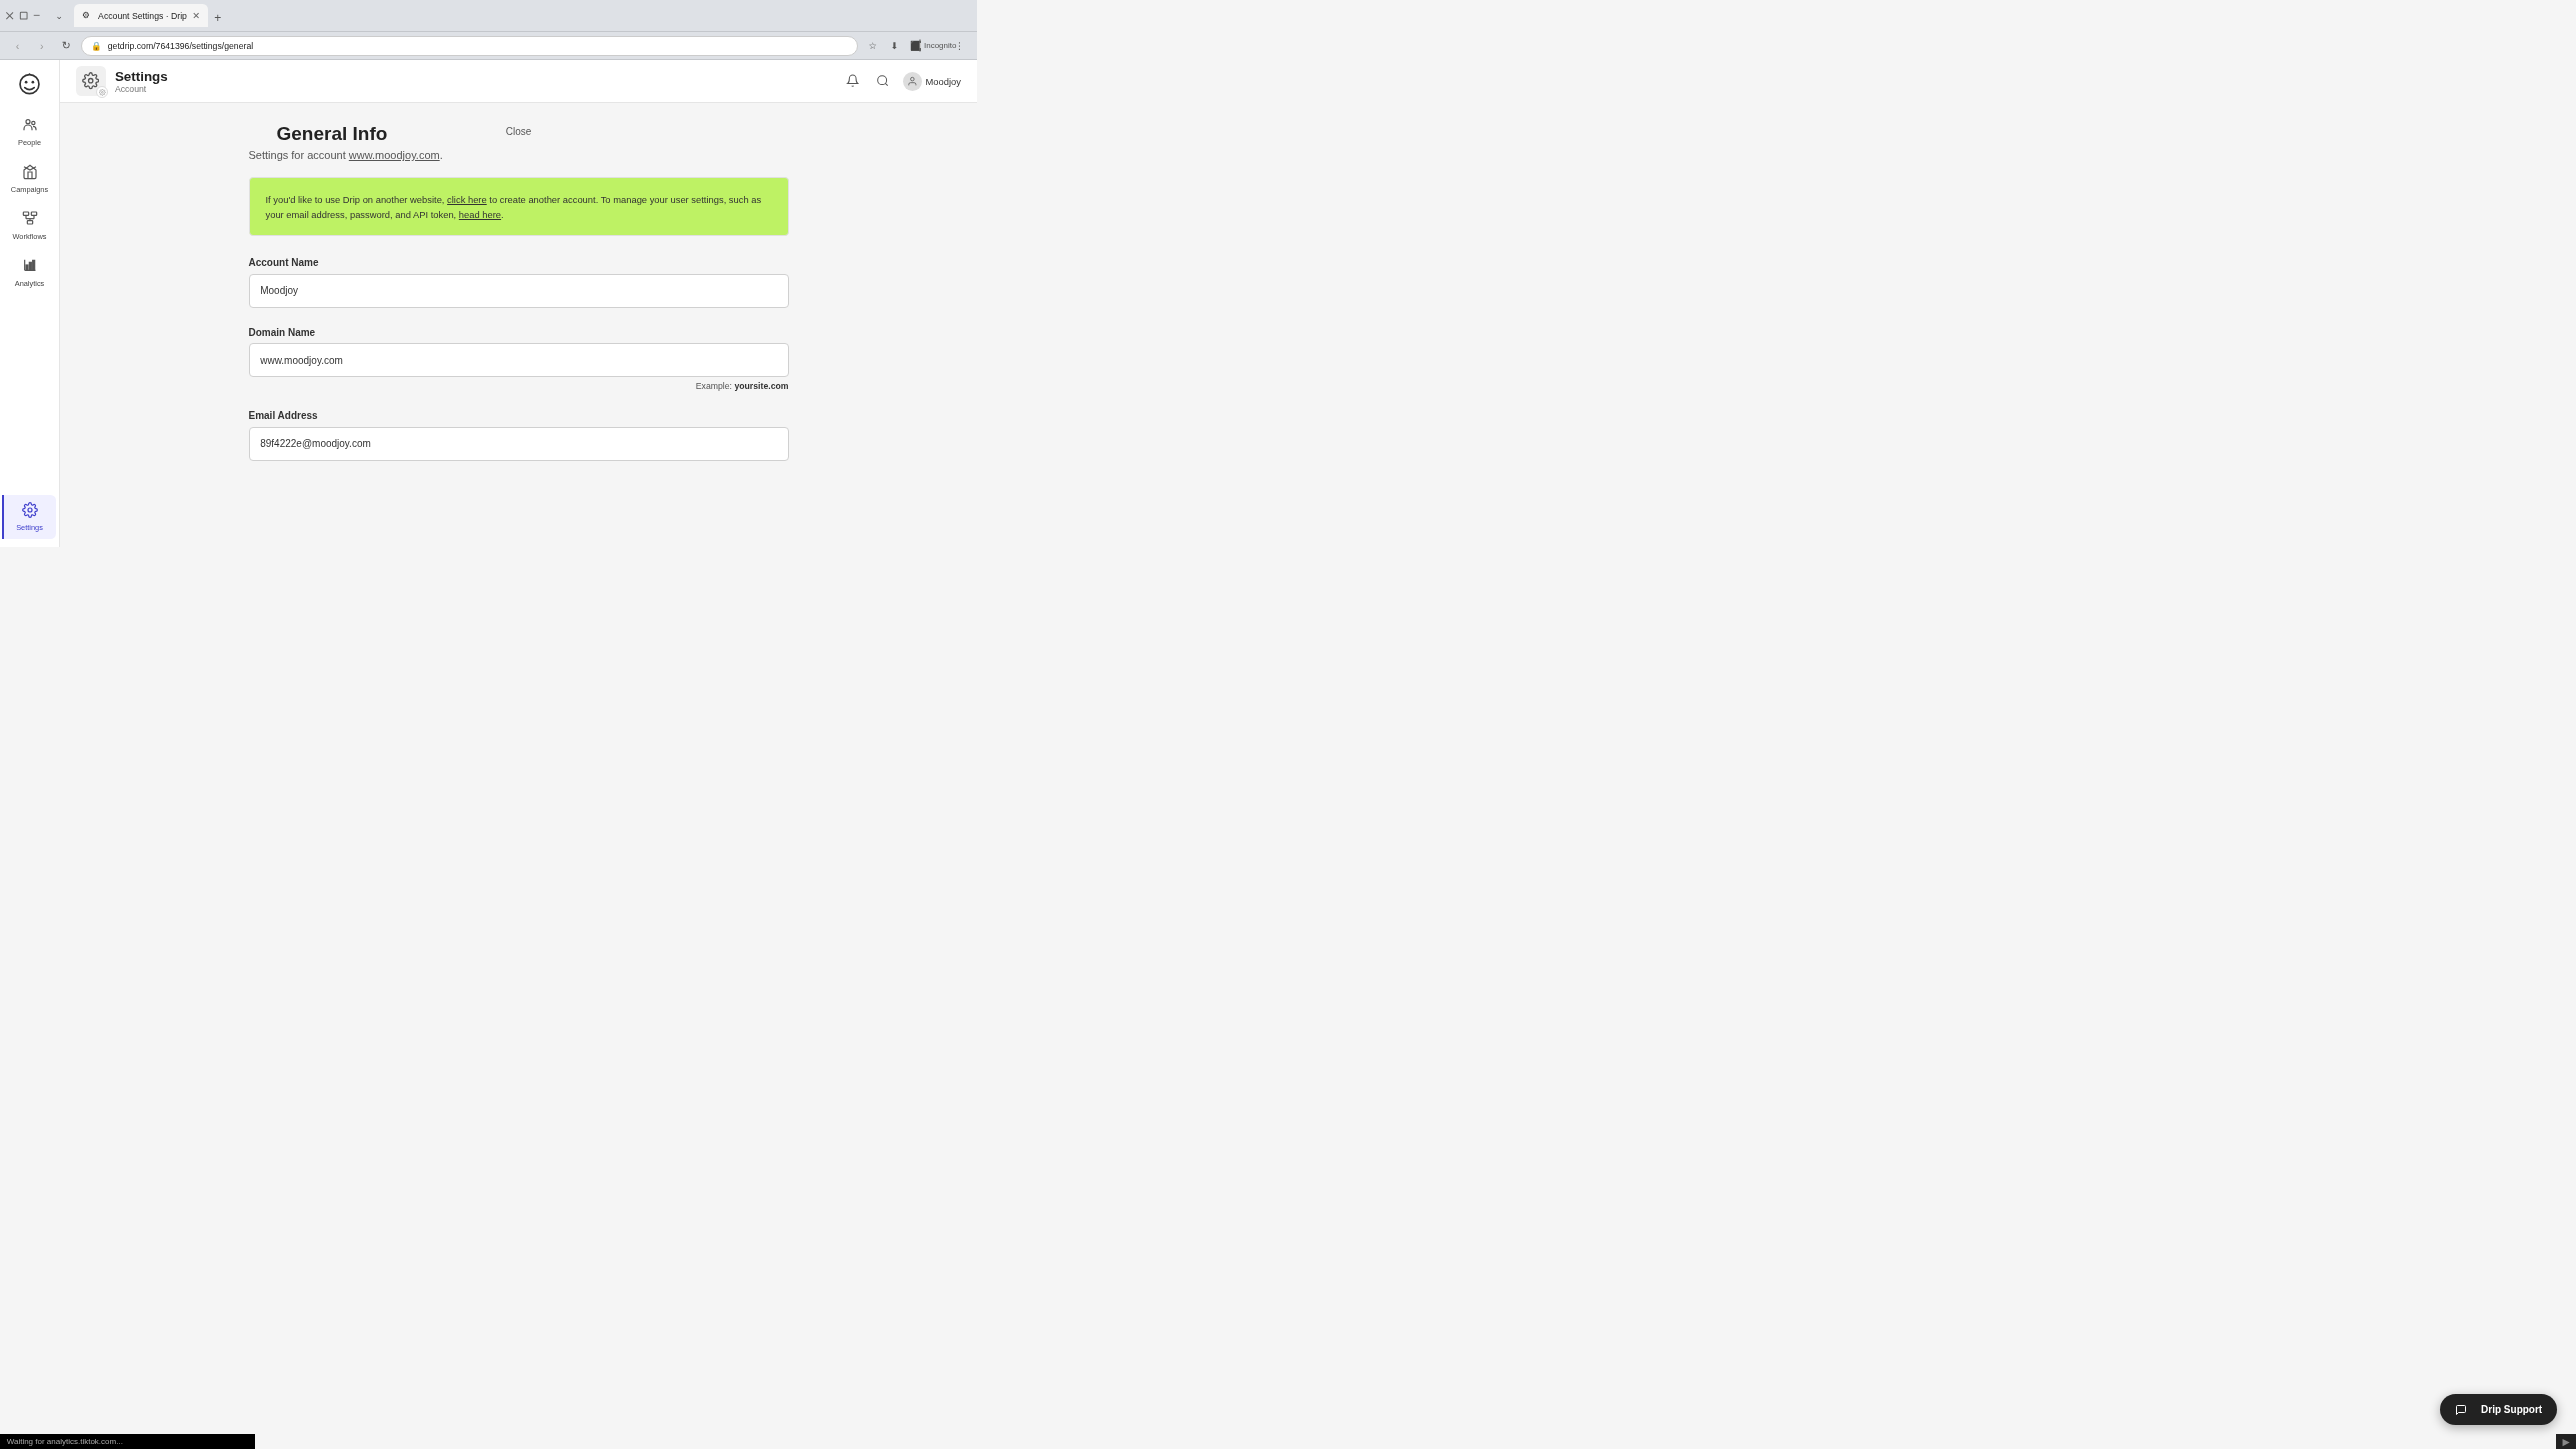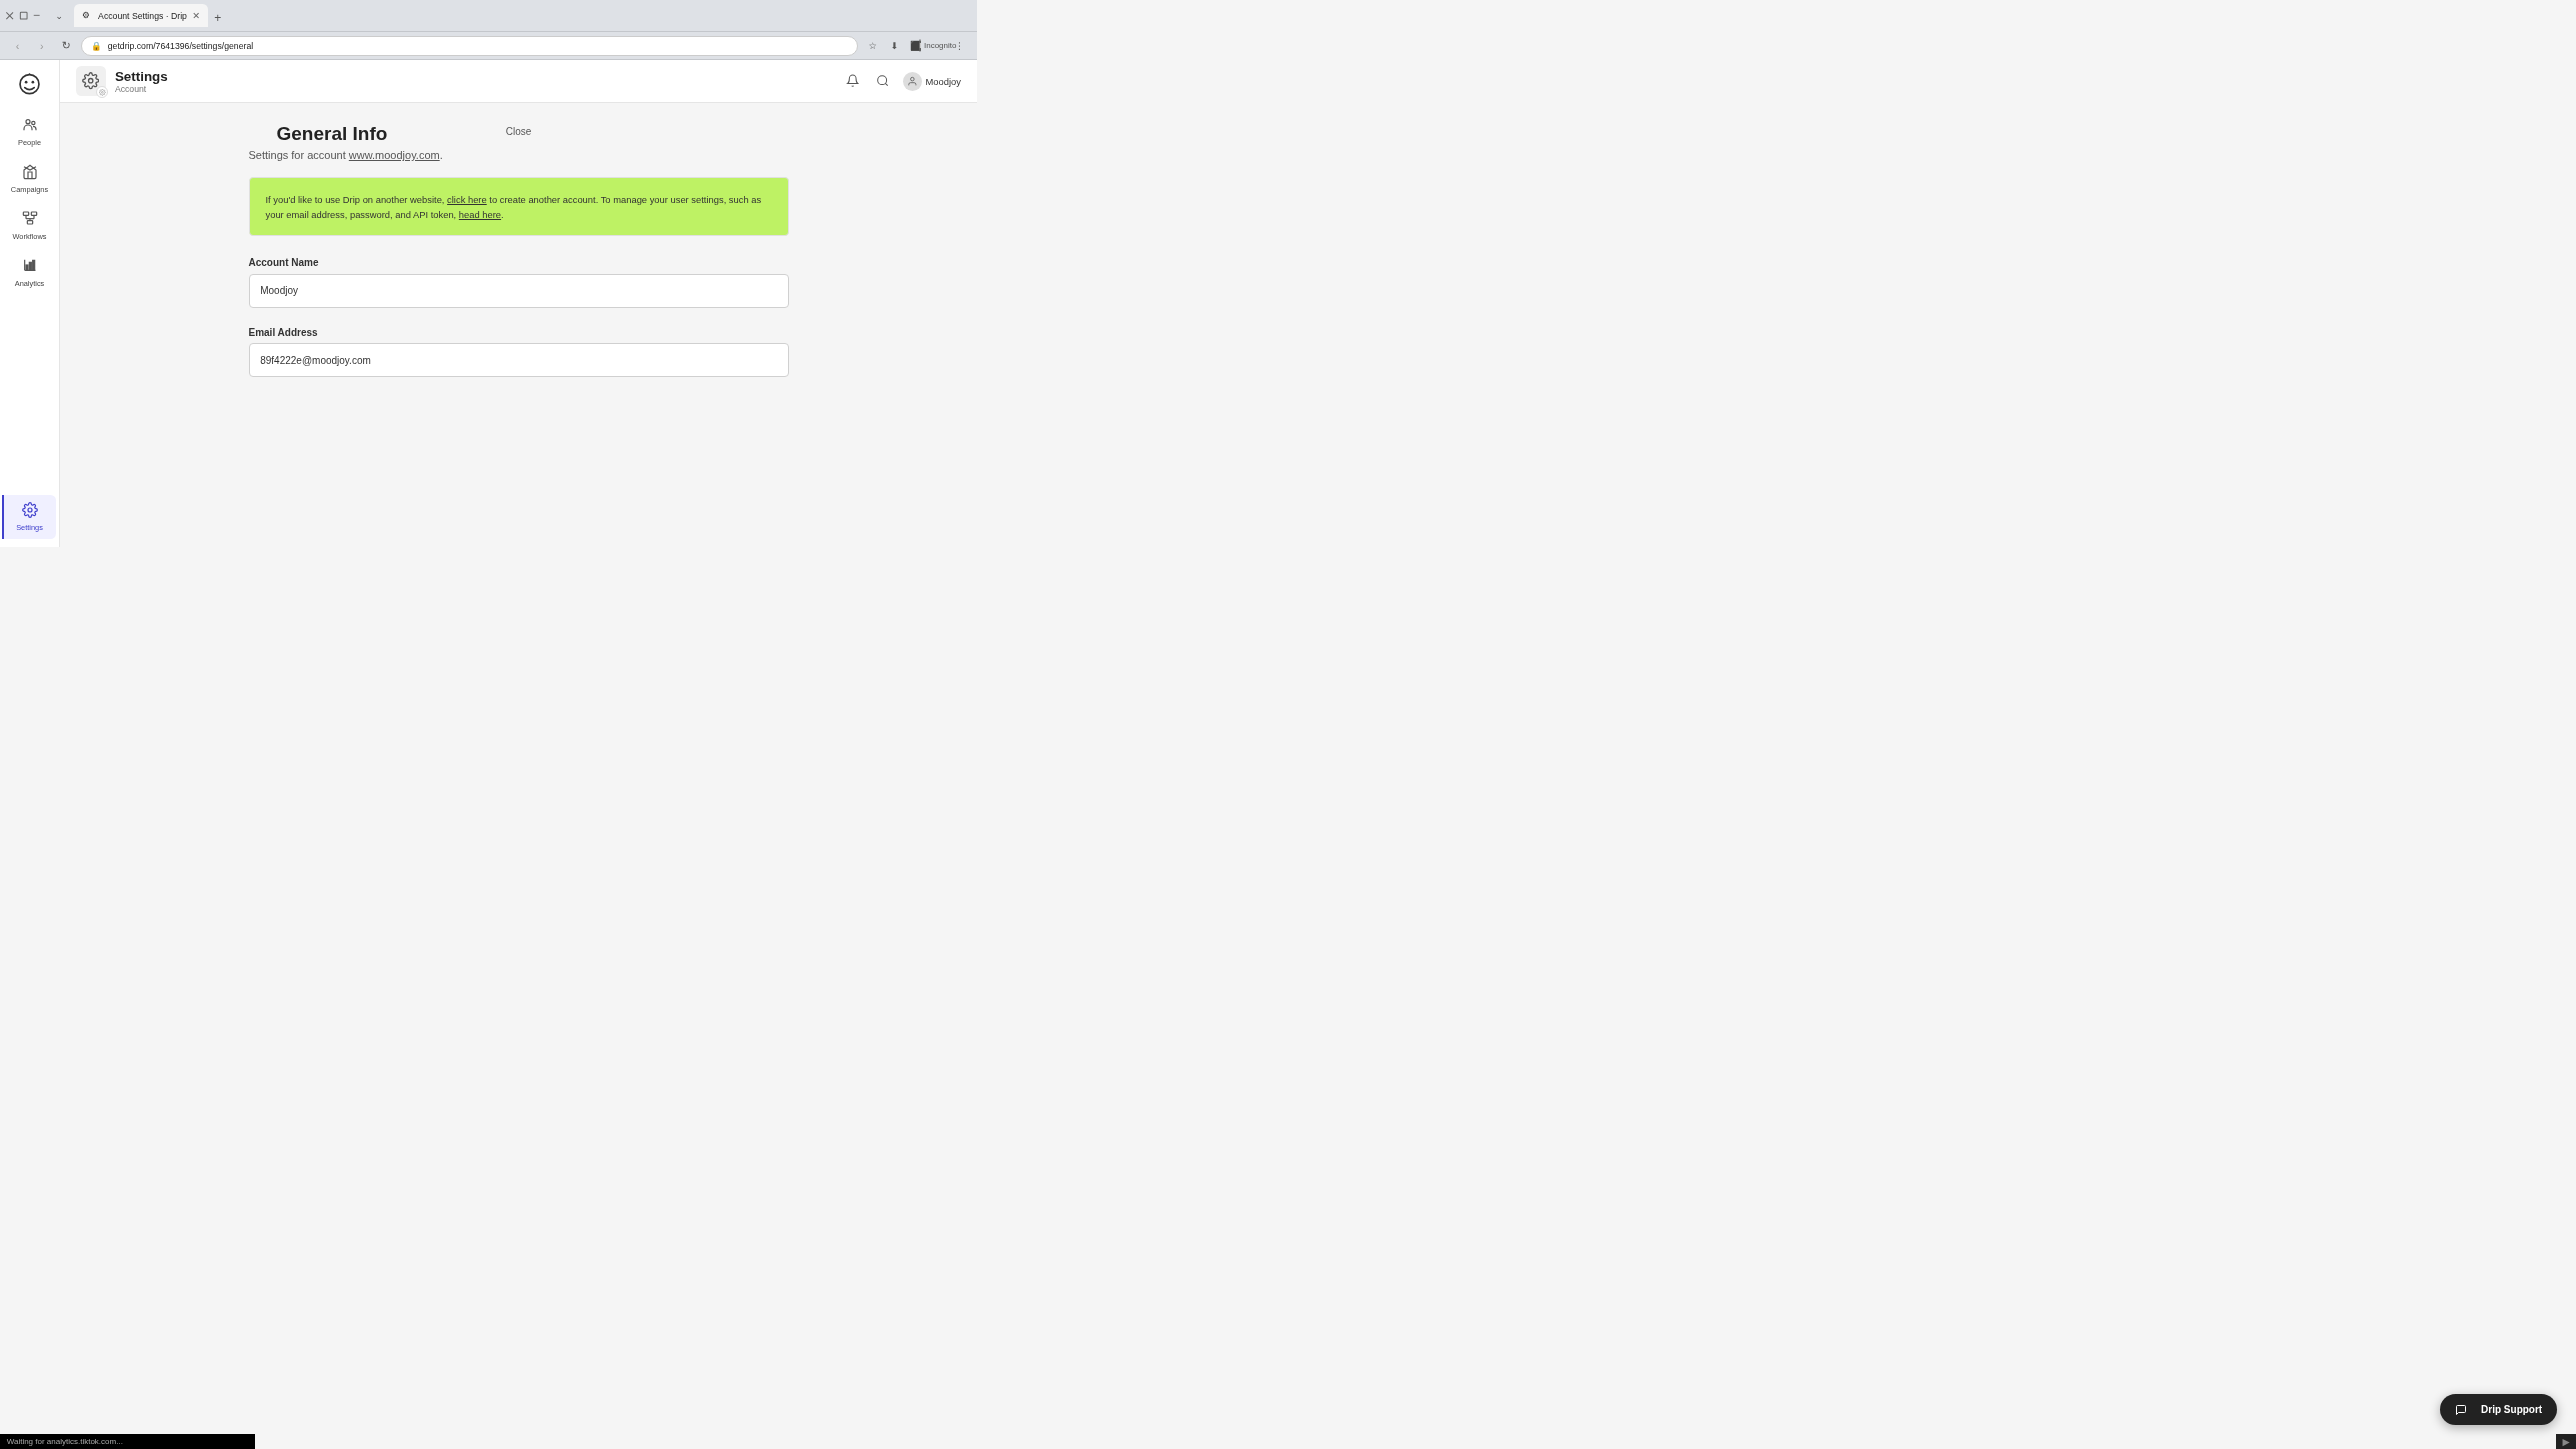--- a/index.html
+++ b/index.html
@@ -534,20 +534,28 @@
         <a href="#">click here</a>
         <span>to create another account. To manage your user settings, such as your email address, password, and API token,</span>
         <a href="#">head here</a><span>.</span>
       </div>
 
       <div class="form-group">
         <label class="form-label">Account Name</label>
         <input class="form-input" type="text" value="Moodjoy" style="">
       </div>
 
+      <div class="form-group">
+        <label class="form-label">Domain Name</label>
+        <input class="form-input" type="text" value="www.moodjoy.com" style="">
+        <p class="form-hint">
+          <span>Example:</span>
+          <strong>yoursite.com</strong>
+        </p>
+      </div>
 
       <div class="form-group">
         <label class="form-label">Email Address</label>
         <input class="form-input" type="text" value="89f4222e@moodjoy.com" style="">
       </div>
 
     </div>
   </div>
 </div>
 

